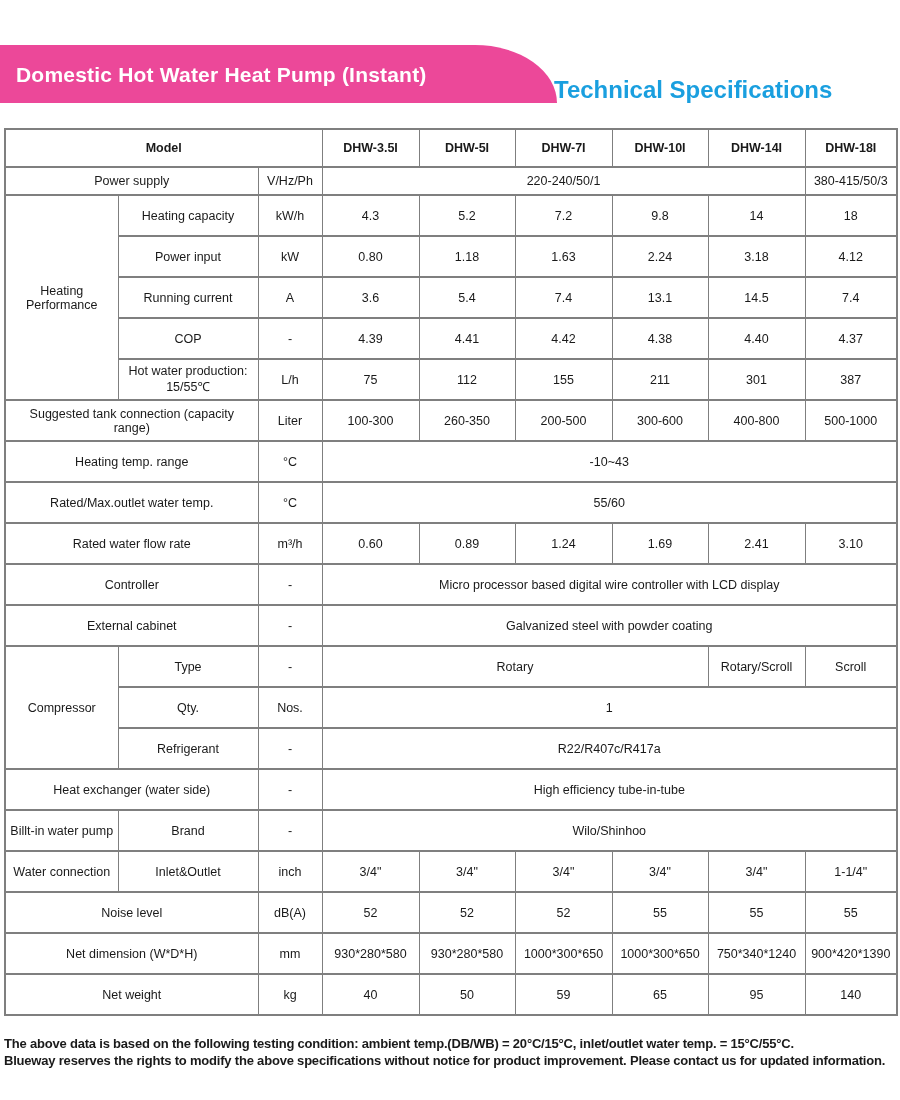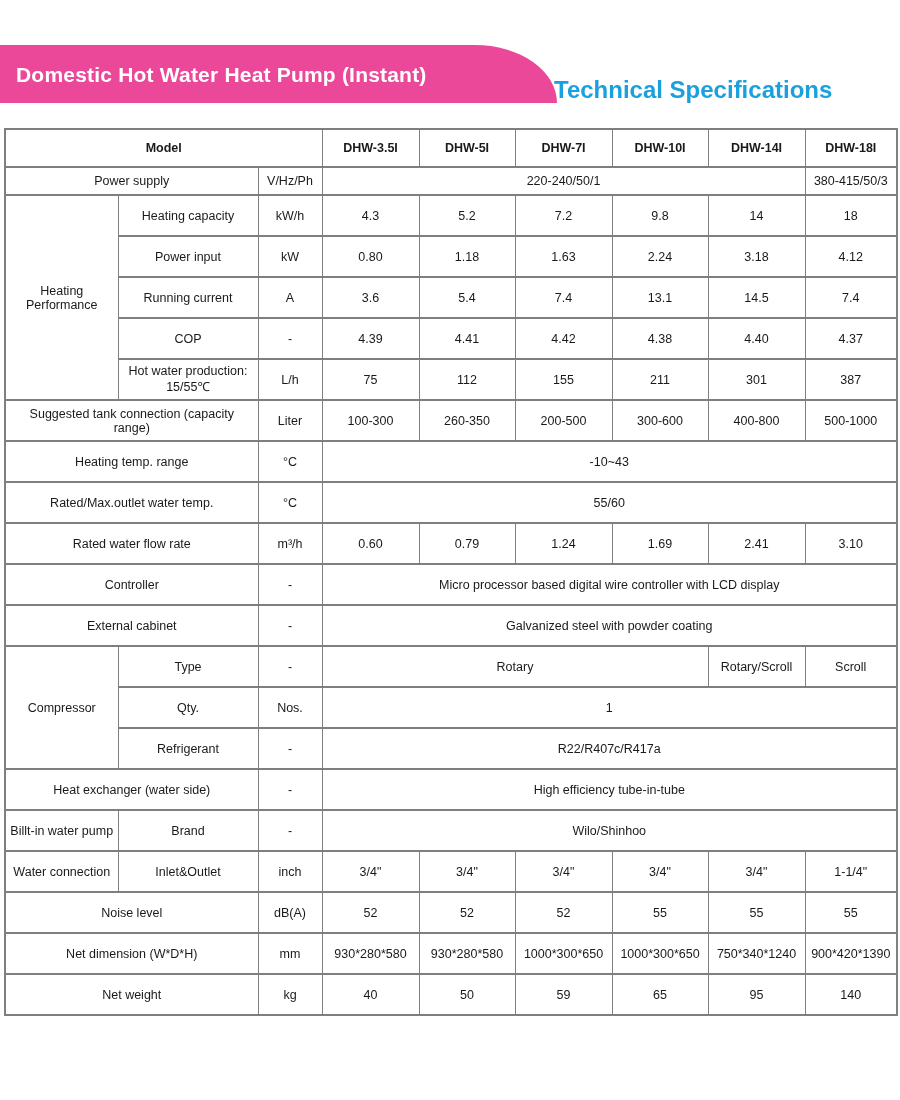--- a/index.html
+++ b/index.html
@@ -158,21 +158,21 @@
   <tr class="rh">
     <td colspan="2" class="lbl">Rated/Max.outlet water temp.</td>
     <td>°C</td>
     <td colspan="6">55/60</td>
   </tr>
 
   <tr class="rh">
     <td colspan="2" class="lbl">Rated water flow rate</td>
     <td class="tint">m³/h</td>
     <td class="tint">0.60</td>
-    <td class="tint">0.79</td>
+    <td class="tint">0.89</td>
     <td class="tint">1.24</td>
     <td class="tint">1.69</td>
     <td class="tint">2.41</td>
     <td class="tint">3.10</td>
   </tr>
 
   <tr class="rh">
     <td colspan="2" class="lbl">Controller</td>
     <td>-</td>
     <td colspan="6">Micro processor based digital wire controller with LCD display</td>
@@ -257,13 +257,15 @@
     <td>50</td>
     <td>59</td>
     <td>65</td>
     <td>95</td>
     <td>140</td>
   </tr>
 </tbody>
   </table>
 
 <div class="footnotes">
+  <div>The above data is based on the following testing condition: ambient temp.(DB/WB) = 20°C/15°C, inlet/outlet water temp. = 15°C/55°C.</div>
+  <div>Blueway reserves the rights to modify the above specifications without notice for product improvement. Please contact us for updated information.</div>
 </div>
 
 </body></html>

